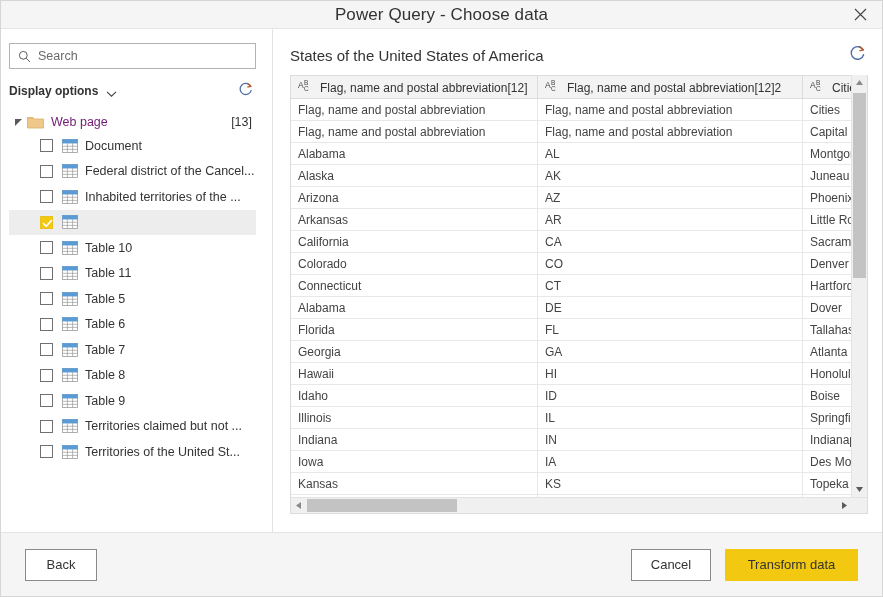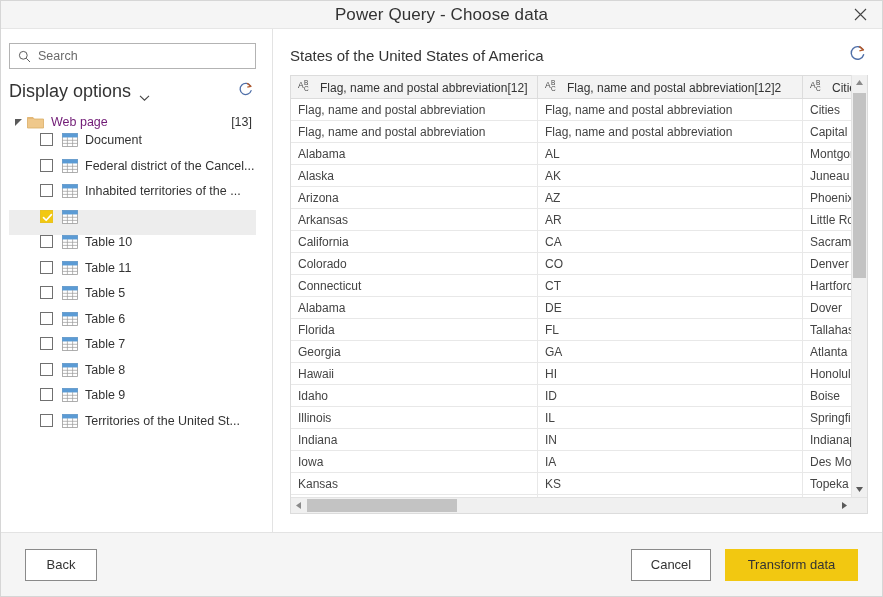--- a/index.html
+++ b/index.html
@@ -103,21 +103,22 @@
     height: 22px;
     display: flex;
     align-items: center;
     justify-content: space-between;
   }
   .display-options {
     display: flex;
     align-items: flex-end;
     cursor: pointer;
     color: #333333;
-    font-size: 18px;
+    font-size: 12px;
+    font-weight: bold;
   }
   .chevron { margin-left: 8px; display: flex; align-items: center; }
   .refresh-btn {
     width: 22px;
     height: 22px;
     display: flex;
     align-items: center;
     justify-content: center;
     cursor: pointer;
   }
@@ -141,21 +142,21 @@
     justify-content: center;
     cursor: pointer;
   }
   .folder-icon { margin: 0 7px 0 2px; display: flex; align-items: center; }
   .tree-root-label { font-size: 12.5px; color: #701a75; flex: 1; }
   .tree-count { font-size: 12.5px; color: #333333; padding-right: 4px; }
 
   .tree-item {
     height: 25.5px;
     display: flex;
-    align-items: flex-start;
+    align-items: center;
     padding-left: 31px;
     cursor: pointer;
   }
   .tree-item.selected { background: #ededed; }
   .cbox {
     width: 13px;
     height: 13px;
     box-sizing: border-box;
     border: 1px solid #707070;
     background: #ffffff;
@@ -532,20 +533,31 @@
             <div class="tree-item">
               <span class="cbox"></span>
               <span class="grid-icon">
                 <svg width="16" height="14" viewBox="0 0 16 14">
                   <rect x="0.5" y="0.5" width="15" height="13" fill="#ffffff" stroke="#9b9b9b" stroke-width="0.8"></rect>
                   <rect x="0.5" y="0.5" width="15" height="3.6" fill="#5b9bd5" stroke="#5b9bd5" stroke-width="0.6"></rect>
                   <path d="M5.4 4.1 V13.5 M10.6 4.1 V13.5 M0.5 7.3 H15.5 M0.5 10.4 H15.5" stroke="#9b9b9b" stroke-width="0.7" fill="none"></path>
                 </svg>
               </span>
               <span class="tree-label">Table 9</span>
+            </div>
+            <div class="tree-item">
+              <span class="cbox"></span>
+              <span class="grid-icon">
+                <svg width="16" height="14" viewBox="0 0 16 14">
+                  <rect x="0.5" y="0.5" width="15" height="13" fill="#ffffff" stroke="#9b9b9b" stroke-width="0.8"></rect>
+                  <rect x="0.5" y="0.5" width="15" height="3.6" fill="#5b9bd5" stroke="#5b9bd5" stroke-width="0.6"></rect>
+                  <path d="M5.4 4.1 V13.5 M10.6 4.1 V13.5 M0.5 7.3 H15.5 M0.5 10.4 H15.5" stroke="#9b9b9b" stroke-width="0.7" fill="none"></path>
+                </svg>
+              </span>
+              <span class="tree-label">Territories claimed but not ...</span>
             </div>
             <div class="tree-item">
               <span class="cbox"></span>
               <span class="grid-icon">
                 <svg width="16" height="14" viewBox="0 0 16 14">
                   <rect x="0.5" y="0.5" width="15" height="13" fill="#ffffff" stroke="#9b9b9b" stroke-width="0.8"></rect>
                   <rect x="0.5" y="0.5" width="15" height="3.6" fill="#5b9bd5" stroke="#5b9bd5" stroke-width="0.6"></rect>
                   <path d="M5.4 4.1 V13.5 M10.6 4.1 V13.5 M0.5 7.3 H15.5 M0.5 10.4 H15.5" stroke="#9b9b9b" stroke-width="0.7" fill="none"></path>
                 </svg>
               </span>

